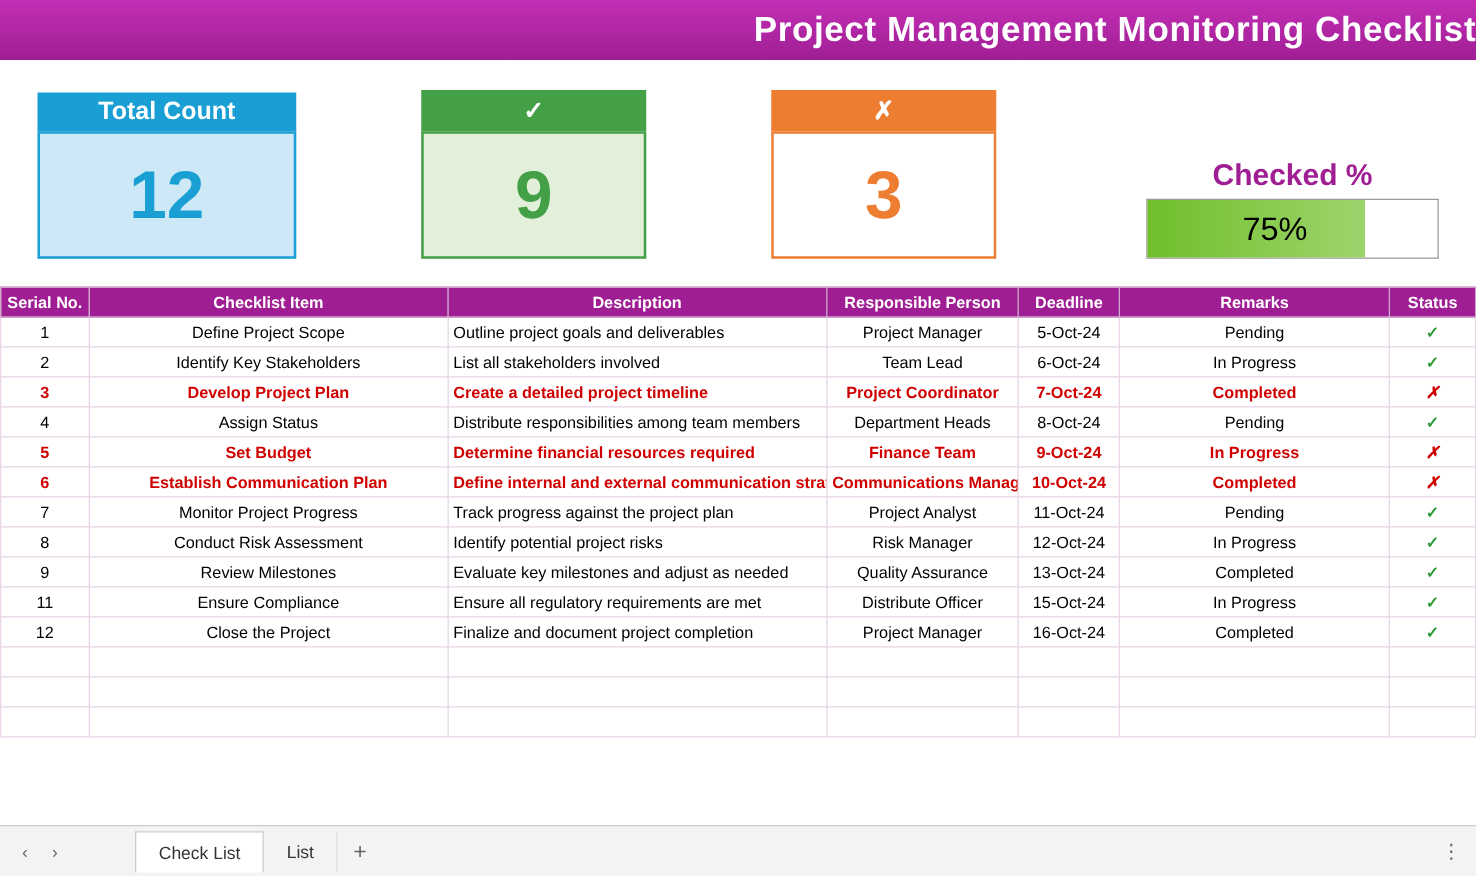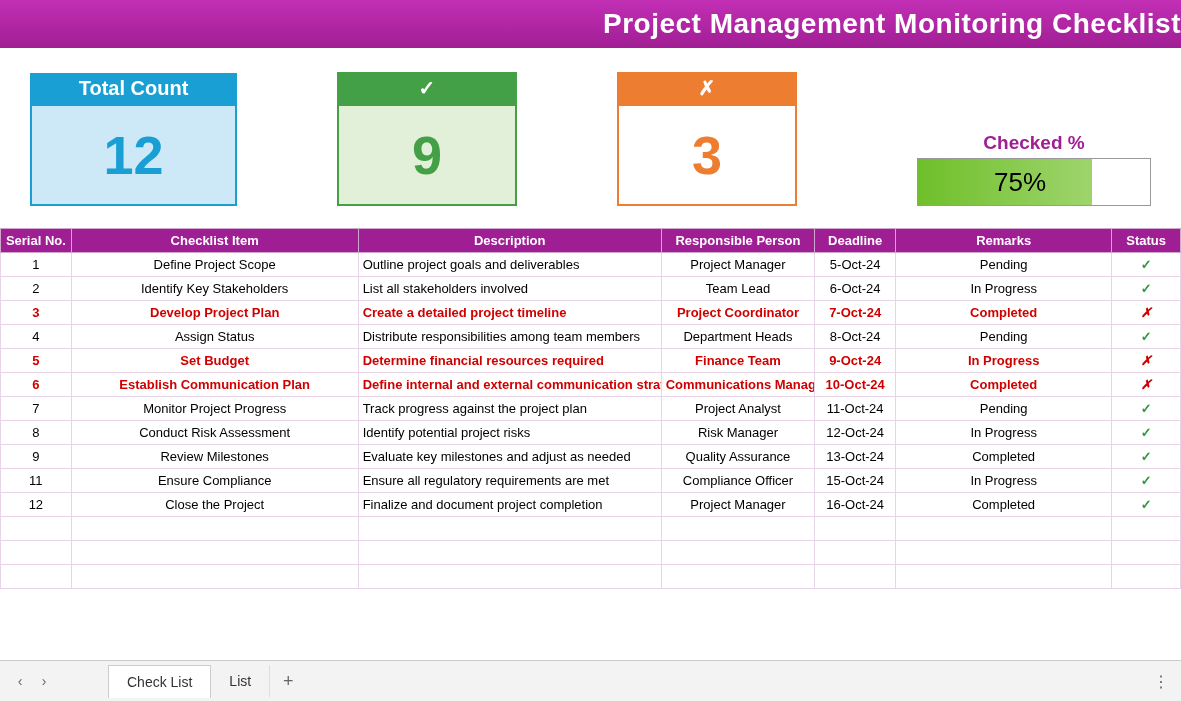--- a/index.html
+++ b/index.html
@@ -11,21 +11,21 @@
   .kpi-head { color: #fff; font-weight: bold; font-size: 20px; text-align: center; padding: 4px 0; }
   .kpi-body { border: 2px solid; text-align: center; font-family: "Arial Narrow", Arial, sans-serif; font-weight: bold; font-size: 54px; padding: 18px 0; }
   .kpi-total .kpi-head { background: #1a9fd4; }
   .kpi-total .kpi-body { background: #cde8f6; border-color: #1a9fd4; color: #1a9fd4; }
   .kpi-check .kpi-head { background: #43a047; }
   .kpi-check .kpi-body { background: #e2f0d9; border-color: #43a047; color: #43a047; }
   .kpi-cross .kpi-head { background: #ed7d31; }
   .kpi-cross .kpi-body { background: #fff; border-color: #ed7d31; color: #ed7d31; }
   .kpi-spacer { flex: 1; }
   .pct-wrap { width: 260px; }
-  .pct-label { color: #a01e94; font-weight: bold; font-size: 19px; text-align: center; margin-bottom: 4px; }
+  .pct-label { color: #a01e94; font-weight: bold; font-size: 24px; text-align: center; margin-bottom: 4px; }
   .pct-bar { border: 1px solid #999; height: 48px; background: #fff; position: relative; }
   .pct-fill { position: absolute; left: 0; top: 0; bottom: 0; width: 75%; background: linear-gradient(to right,#6fbf2a,#9ed46d); }
   .pct-text { position: absolute; left: 0; right: 0; top: 0; bottom: 0; display: flex; align-items: center; justify-content: center; font-size: 26px; font-weight: normal; transform: translateX(-14px); }
   table { border-collapse: collapse; width: 100%; table-layout: fixed; }
   th { background: #a01e94; color: #fff; font-size: 13px; font-weight: bold; padding: 4px 2px; border: 1px solid #d0a8cc; text-align: center; }
   td { border: 1px solid #e8d4e6; padding: 3px 4px; font-size: 13px; height: 24px; white-space: nowrap; overflow: hidden; text-overflow: clip; }
   .c-center { text-align: center; }
   .c-left { text-align: left; }
   .row-red td { color: #d00000; font-weight: bold; }
   .tick { color: #2e9b3a; font-weight: bold; }
@@ -168,21 +168,21 @@
           <td class="c-left">Evaluate key milestones and adjust as needed</td>
           <td class="c-center">Quality Assurance</td>
           <td class="c-center">13-Oct-24</td>
           <td class="c-center">Completed</td>
           <td class="c-center"><span class="tick">✓</span></td>
         </tr>
         <tr>
           <td class="c-center">11</td>
           <td class="c-center">Ensure Compliance</td>
           <td class="c-left">Ensure all regulatory requirements are met</td>
-          <td class="c-center">Compliance Officer</td>
+          <td class="c-center">Distribute Officer</td>
           <td class="c-center">15-Oct-24</td>
           <td class="c-center">In Progress</td>
           <td class="c-center"><span class="tick">✓</span></td>
         </tr>
         <tr>
           <td class="c-center">12</td>
           <td class="c-center">Close the Project</td>
           <td class="c-left">Finalize and document project completion</td>
           <td class="c-center">Project Manager</td>
           <td class="c-center">16-Oct-24</td>

